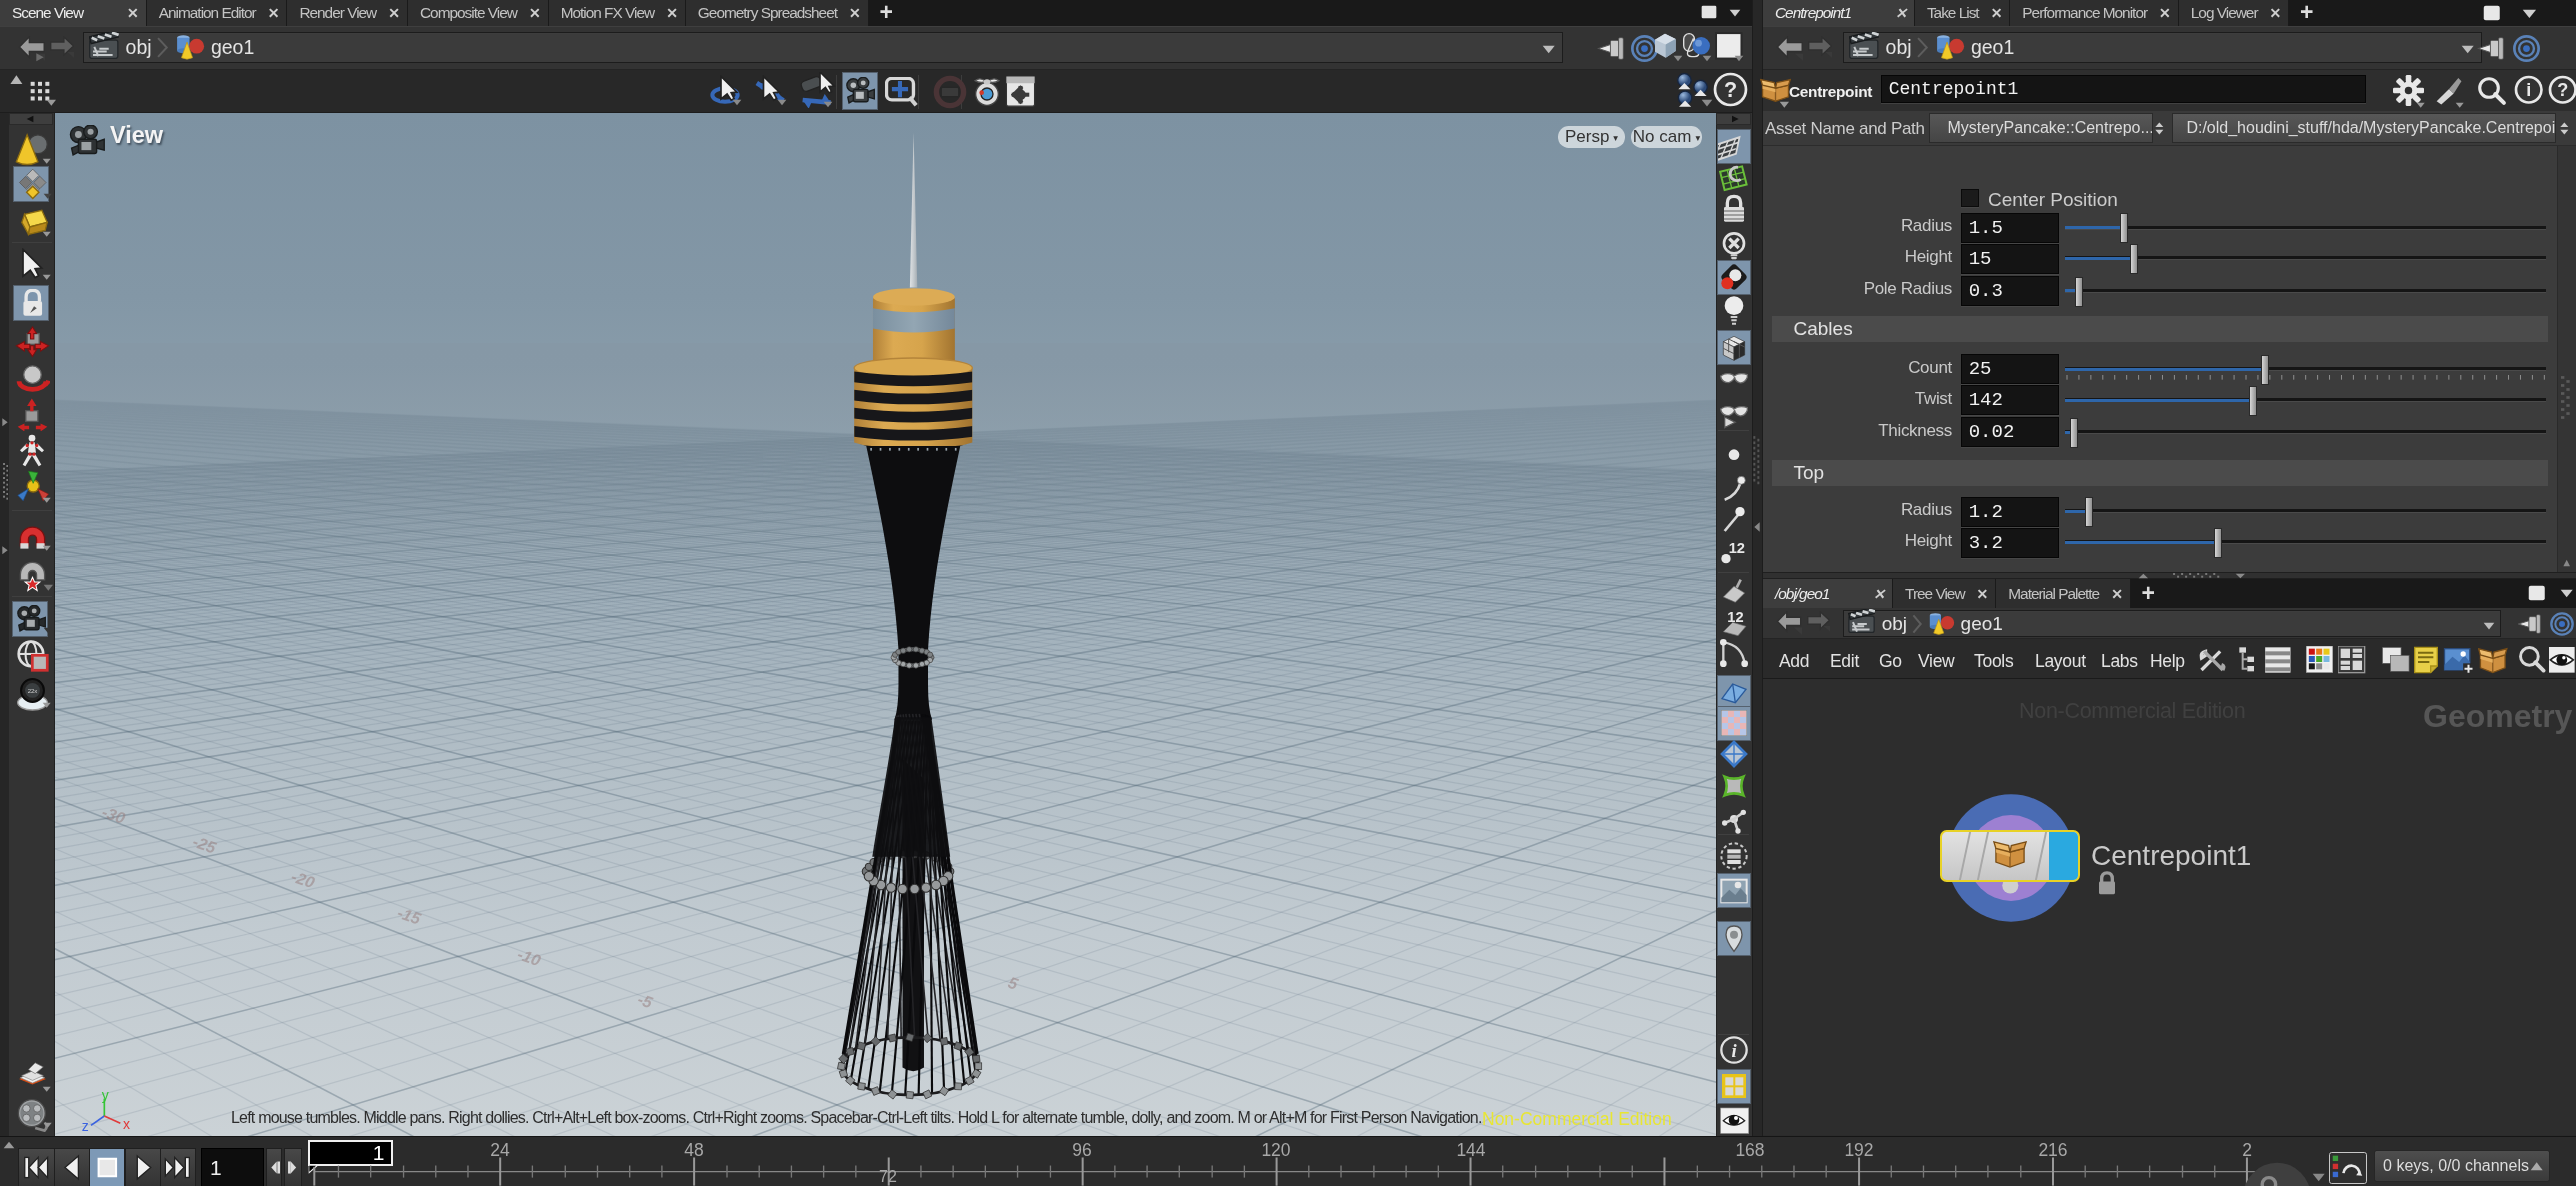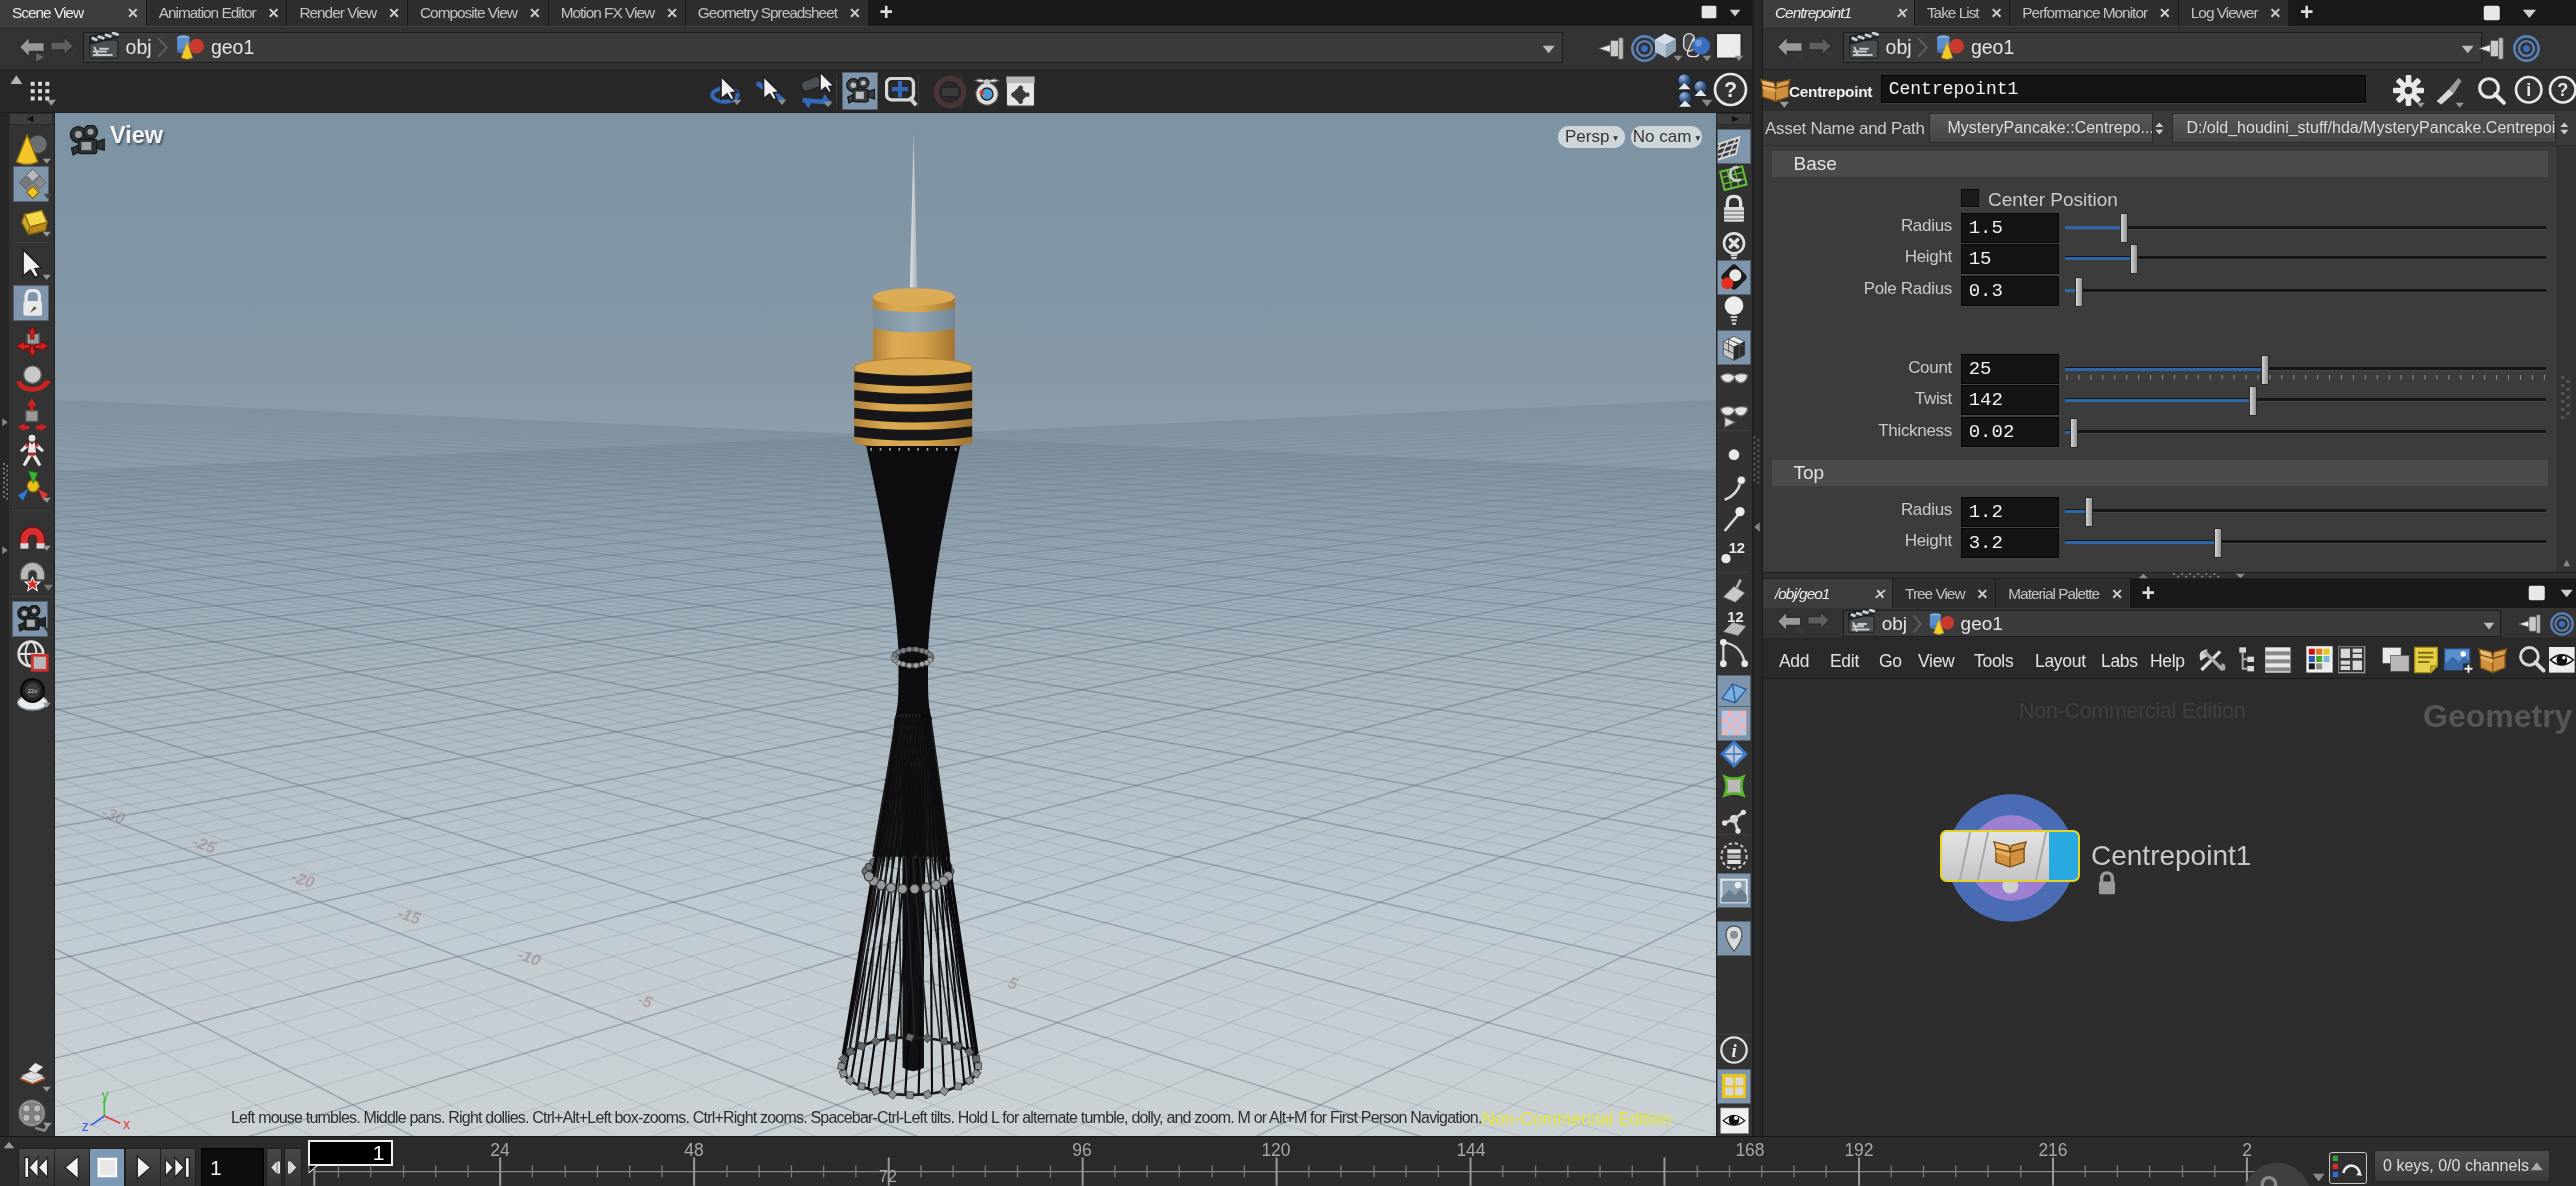--- a/index.html
+++ b/index.html
@@ -1361,38 +1361,38 @@
       <rect x="8" y="30" width="5" height="4" fill="#5a5a5a"></rect>
       <rect x="0" y="36" width="5" height="4" fill="#5a5a5a"></rect>
       <rect x="8" y="42" width="5" height="4" fill="#5a5a5a"></rect>
       <rect x="0" y="48" width="5" height="4" fill="#5a5a5a"></rect>
       <rect x="8" y="54" width="5" height="4" fill="#5a5a5a"></rect>
       <rect x="0" y="60" width="5" height="4" fill="#5a5a5a"></rect>
     </svg>
     <svg class="abs" style="left:2562px;top:557px;" width="9.4" height="12" viewBox="0 0 14 18">
       <path d="M2 14 L7 4 L12 14 Z" fill="#888"></path>
     </svg>
-    <div class="abs phead" style="left:1772px;top:151px;width:776px;height:25.5px;">Base</div>
     <div class="abs " style="left:1961px;top:189px;width:18px;height:18px;background:#1b1b1b;border:0.7px solid #0a0a0a;box-shadow:0 0.7px 0 #4a4a4a;"></div>
     <div class="abs" style="left:1988px;top:189px;font-size:19px;color:#cccccc;">Center Position</div>
     <div class="plabel" style="left:1718px;top:216px;width:234px;">Radius</div>
     <div class="abs field" style="left:1961px;top:213px;width:98px;height:29.5px;">1.5</div>
     <div class="abs " style="left:2065px;top:226px;width:481px;height:4px;background:#151515;border-bottom:0.7px solid #4a4a4a;"></div>
     <div class="abs " style="left:2065px;top:226px;width:60px;height:3.4px;background:#2e66aa;"></div>
     <div class="abs " style="left:2120px;top:213px;width:8px;height:29.5px;background:linear-gradient(90deg,#d6d6d6,#8f8f8f);border:0.7px solid #2a2a2a;"></div>
     <div class="plabel" style="left:1718px;top:247px;width:234px;">Height</div>
     <div class="abs field" style="left:1961px;top:244px;width:98px;height:29.5px;">15</div>
     <div class="abs " style="left:2065px;top:256px;width:481px;height:4px;background:#151515;border-bottom:0.7px solid #4a4a4a;"></div>
     <div class="abs " style="left:2065px;top:257px;width:69px;height:3.4px;background:#2e66aa;"></div>
     <div class="abs " style="left:2130px;top:244px;width:8px;height:29.5px;background:linear-gradient(90deg,#d6d6d6,#8f8f8f);border:0.7px solid #2a2a2a;"></div>
     <div class="plabel" style="left:1718px;top:279px;width:234px;">Pole Radius</div>
     <div class="abs field" style="left:1961px;top:276px;width:98px;height:29.5px;">0.3</div>
     <div class="abs " style="left:2065px;top:289px;width:481px;height:4px;background:#151515;border-bottom:0.7px solid #4a4a4a;"></div>
     <div class="abs " style="left:2065px;top:289px;width:14px;height:3.4px;background:#2e66aa;"></div>
     <div class="abs " style="left:2075px;top:277px;width:8px;height:29.5px;background:linear-gradient(90deg,#d6d6d6,#8f8f8f);border:0.7px solid #2a2a2a;"></div>
+    <div class="abs phead" style="left:1772px;top:316px;width:776px;height:25.5px;">Cables</div>
     <div class="plabel" style="left:1718px;top:358px;width:234px;">Count</div>
     <div class="abs field" style="left:1961px;top:354px;width:98px;height:29.5px;">25</div>
     <div class="abs " style="left:2065px;top:367px;width:481px;height:4px;background:#151515;border-bottom:0.7px solid #4a4a4a;"></div>
     <div class="abs " style="left:2065px;top:368px;width:200px;height:3.4px;background:#2e66aa;"></div>
     <div class="abs " style="left:2261px;top:355px;width:8px;height:29.5px;background:linear-gradient(90deg,#d6d6d6,#8f8f8f);border:0.7px solid #2a2a2a;"></div>
     <svg class="abs" style="left:2065px;top:375px;" width="483" height="8" viewBox="0 0 720 12">
       <rect x="0.0" y="0" width="1.5" height="7" fill="#8f8f8f"></rect>
       <rect x="17.9" y="0" width="1.5" height="7" fill="#8f8f8f"></rect>
       <rect x="35.8" y="0" width="1.5" height="7" fill="#8f8f8f"></rect>
       <rect x="53.7" y="0" width="1.5" height="7" fill="#8f8f8f"></rect>

